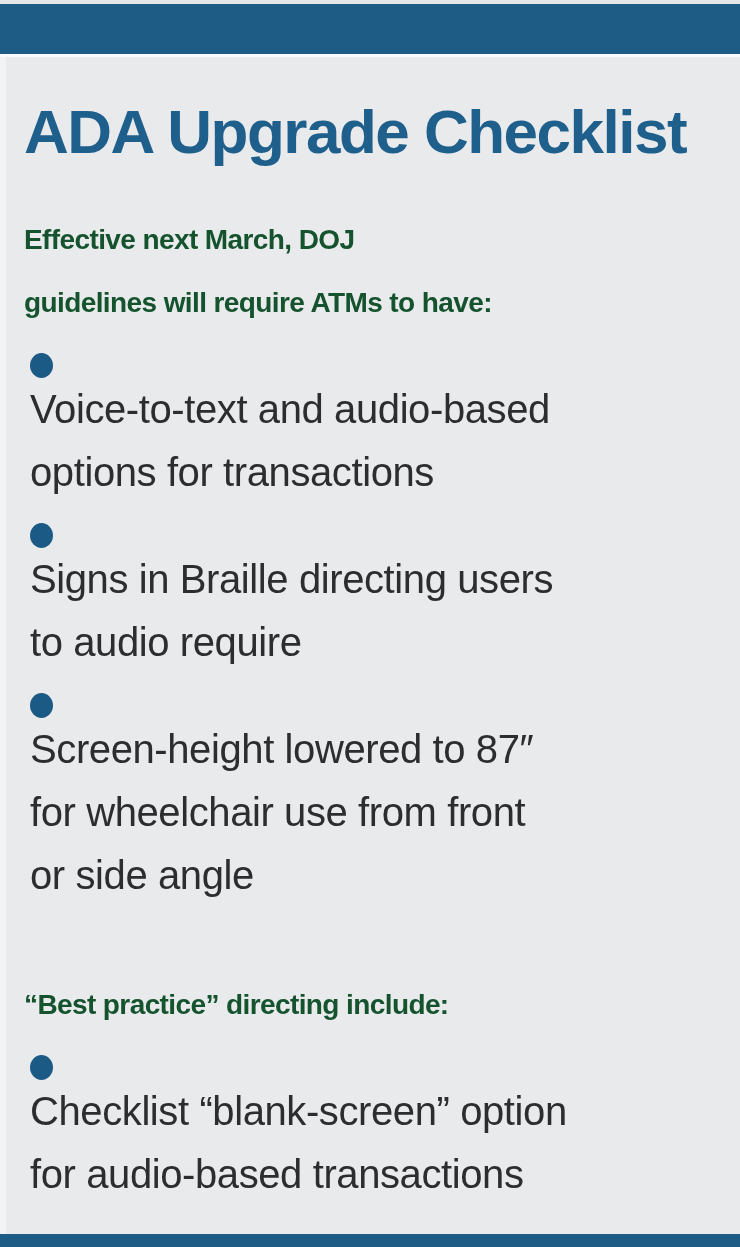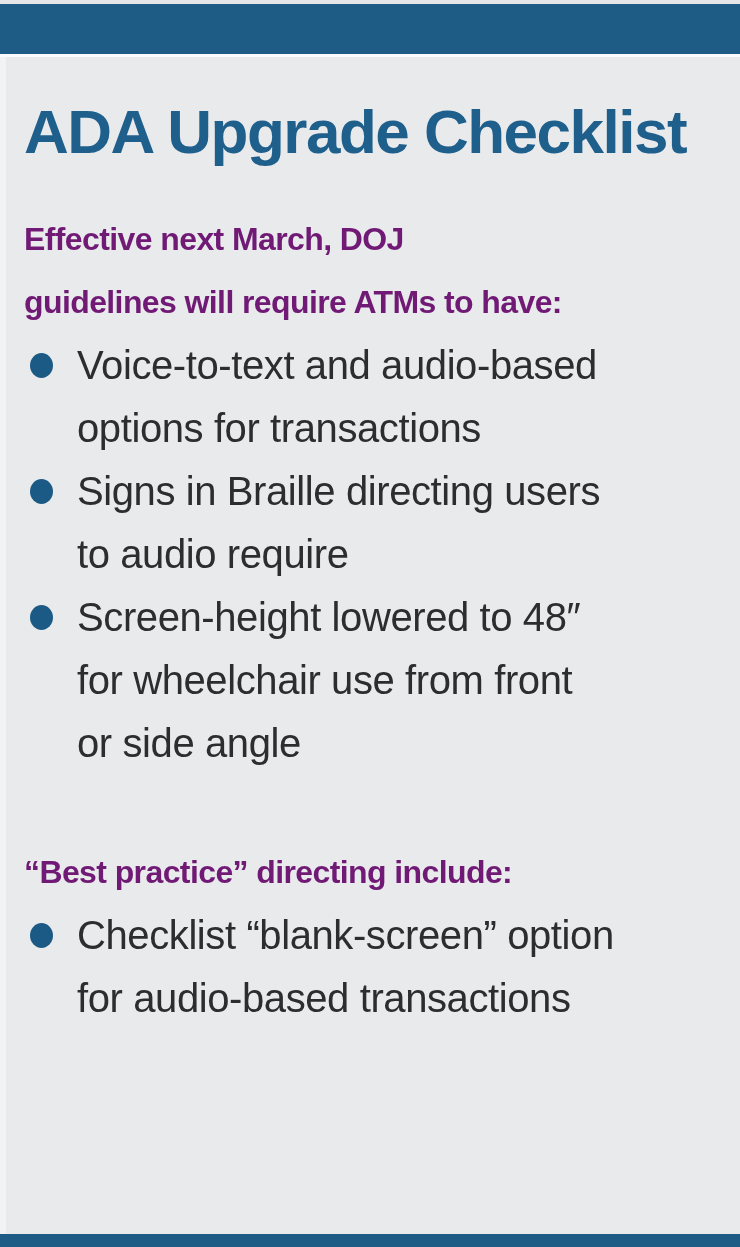--- a/index.html
+++ b/index.html
@@ -23,27 +23,27 @@
   h1.title{
     margin:0 0 44px 0;
     font-size:62px;line-height:1.05;font-weight:700;
     letter-spacing:-1.5px;
     color:#1f5f8c;
   }
   .section{margin:0;}
   .section + .section{margin-top:66px;}
   .heading{
     margin:0;
-    font-size:32px;line-height:63px;font-weight:700;
+    font-size:28px;line-height:63px;font-weight:700;
     letter-spacing:-0.6px;
-    color:#701a75;
+    color:#14532d;
     white-space:pre-line;
   }
   ul.checklist{list-style:none;margin:0;padding:0 0 0 6px;}
-  ul.checklist li{display:flex;align-items:flex-start;}
+  ul.checklist li{display:flex;align-items:flex-start;flex-direction:column;}
   .dot{
     flex:0 0 auto;
     width:23px;height:25px;border-radius:50%;
     background:#1c5a86;
     margin:19px 24px 0 0;
   }
   .li-text{
     font-size:40px;line-height:63px;font-weight:400;
     letter-spacing:-0.4px;
     color:#2c2d2f;
@@ -71,21 +71,21 @@
           <span class="li-text">Voice-to-text and audio-based
 options for transactions</span>
         </li>
         <li>
           <span class="dot"></span>
           <span class="li-text">Signs in Braille directing users
 to audio require</span>
         </li>
         <li>
           <span class="dot"></span>
-          <span class="li-text">Screen-height lowered to 48″
+          <span class="li-text">Screen-height lowered to 87″
 for wheelchair use from front
 or side angle</span>
         </li>
       </ul>
     </section>
 
     <section class="section">
       <p class="heading">“Best practice” directing include:</p>
       <ul class="checklist">
         <li>

